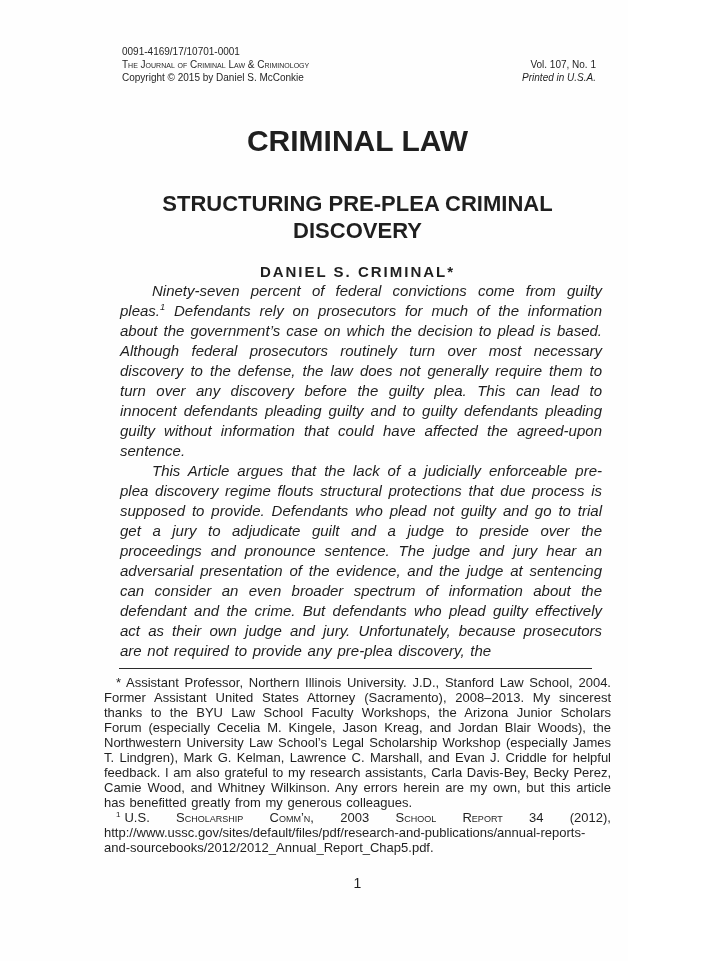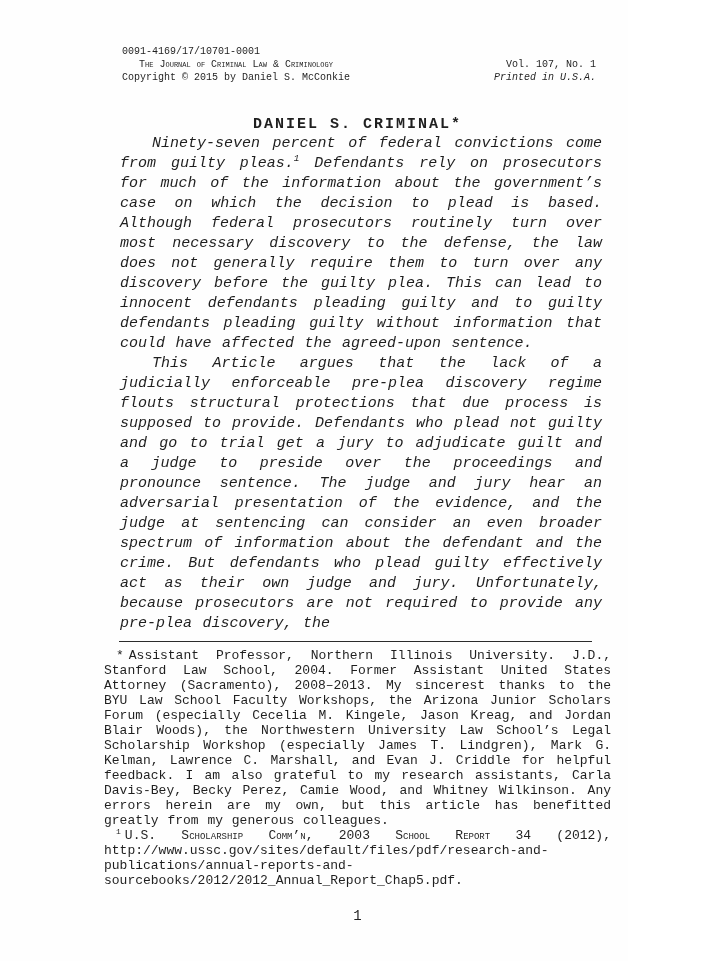--- a/index.html
+++ b/index.html
@@ -1,21 +1,21 @@
 <!DOCTYPE html>
 <html><head>
 <meta charset="utf-8">
 <style>
   html, body { margin: 0; padding: 0; background: #ffffff; }
   .page {
     position: relative;
     width: 628px;
     height: 961px;
     background: #fefefe;
-    font-family: Liberation Mono, monospace;
+    font-family: Liberation Sans, sans-serif;
     color: #1f1f1f;
     overflow: hidden;
   }
   .column {
     position: absolute;
     top: 45px;
     left: 104px;
     width: 507px;
   }
   .header {
@@ -97,22 +97,25 @@
         <div>0091-4169/17/10701-0001</div>
         <div class="smallcaps">The Journal of Criminal Law &amp; Criminology</div>
         <div>Copyright © 2015 by Daniel S. McConkie</div>
       </div>
       <div class="header-right">
         <div>Vol. 107, No. 1</div>
         <div class="italic">Printed in U.S.A.</div>
       </div>
     </div>
 
+    <h1 class="section-title">CRIMINAL LAW</h1>
 
     <h2 class="article-title">
+        <span class="t-line">STRUCTURING PRE-PLEA CRIMINAL</span>
+        <span class="t-line">DISCOVERY</span>
       </h2>
 
     <div class="author">DANIEL S. CRIMINAL*</div>
 
     <div class="abstract">
       <p class="abs-p"><span>Ninety-seven percent of federal convictions come from guilty pleas.</span><sup class="sup">1</sup><span> Defendants rely on prosecutors for much of the information about the government’s case on which the decision to plead is based. Although federal prosecutors routinely turn over most necessary discovery to the defense, the law does not generally require them to turn over any discovery before the guilty plea. This can lead to innocent defendants pleading guilty and to guilty defendants pleading guilty without information that could have affected the agreed-upon sentence.</span></p>
       <p class="abs-p">This Article argues that the lack of a judicially enforceable pre-plea discovery regime flouts structural protections that due process is supposed to provide. Defendants who plead not guilty and go to trial get a jury to adjudicate guilt and a judge to preside over the proceedings and pronounce sentence. The judge and jury hear an adversarial presentation of the evidence, and the judge at sentencing can consider an even broader spectrum of information about the defendant and the crime. But defendants who plead guilty effectively act as their own judge and jury. Unfortunately, because prosecutors are not required to provide any pre-plea discovery, the</p>
     </div>
 
     <div class="footnote-block">

